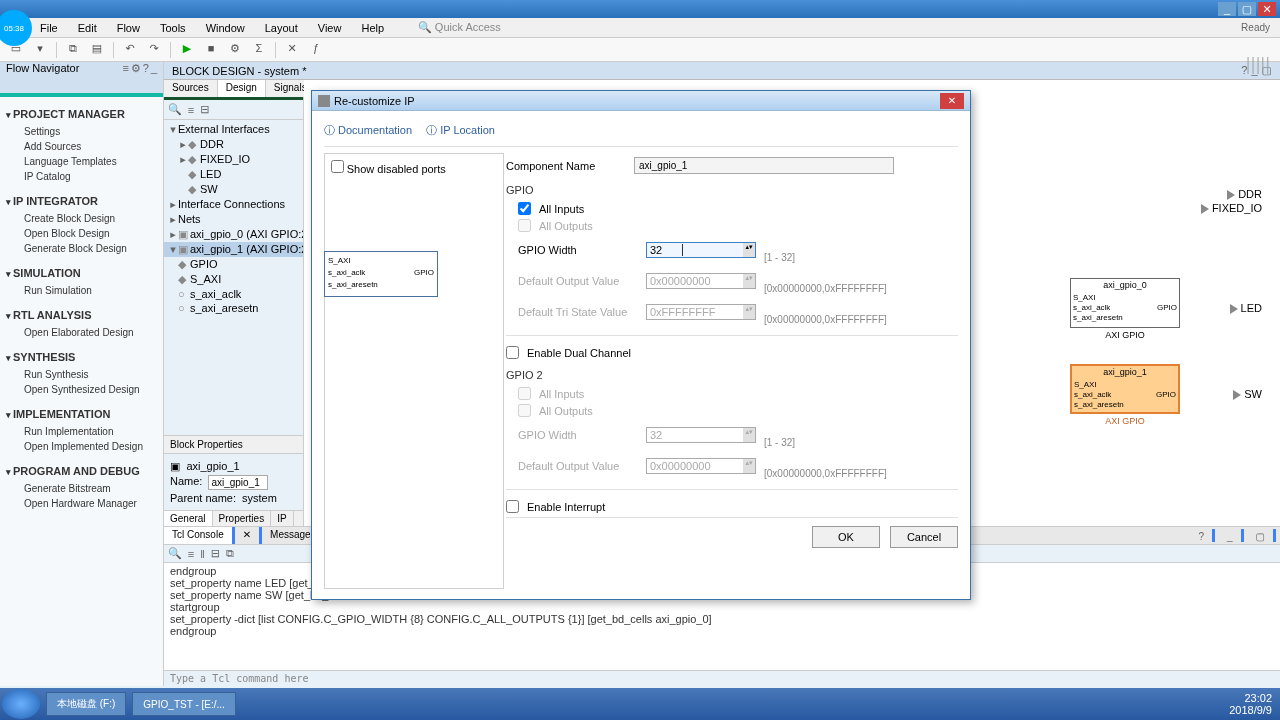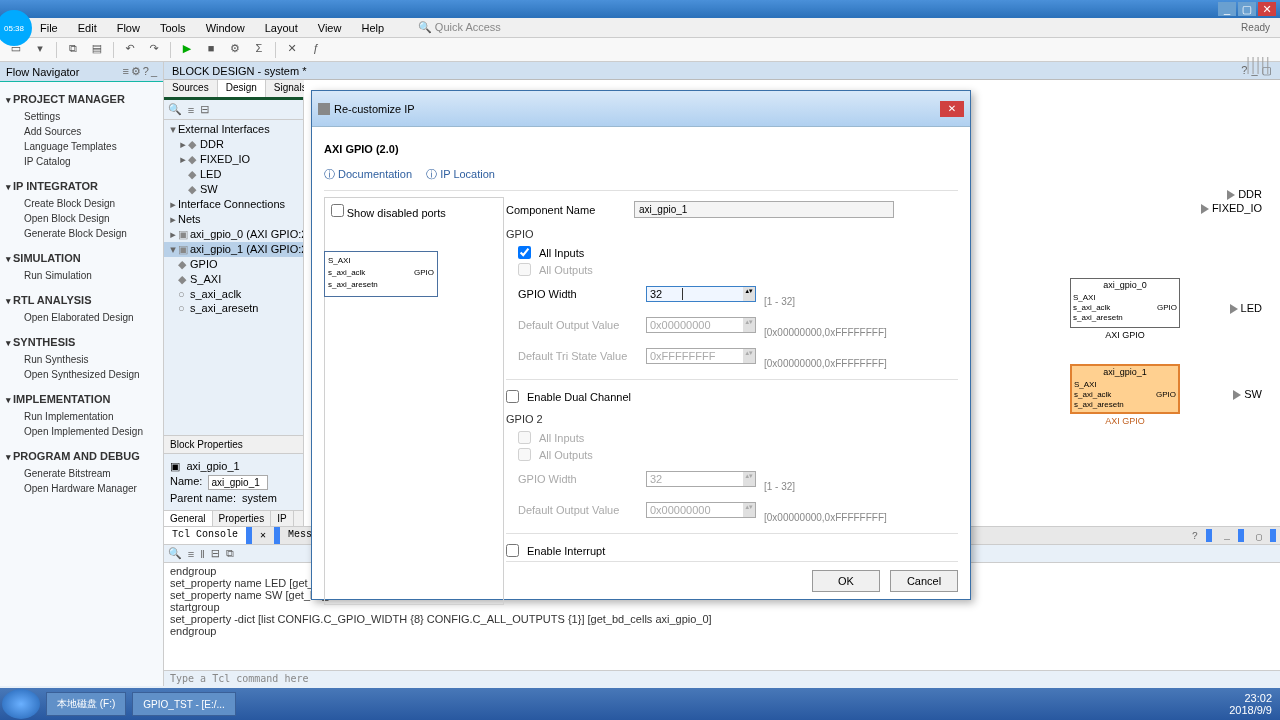--- a/index.html
+++ b/index.html
@@ -17,21 +17,21 @@
 .menubar .ready { margin-left: auto; color: #666; font-size: 10px; }
 
 .toolbar { height: 24px; background: #f8f8f8; border-bottom: 1px solid #ccc; display: flex; align-items: center; padding: 0 8px; gap: 8px; }
 .toolbar .tbtn { width: 16px; height: 16px; display: inline-block; text-align: center; color: #555; }
 .toolbar .run { color: #0a0; }
 .toolbar .sep { width: 1px; height: 16px; background: #ccc; }
 
 .body { display: flex; height: 624px; }
 
 .nav { width: 164px; background: #f6f9fc; border-right: 1px solid #ccc; overflow: hidden; }
-.nav-hdr { height: 20px; background: #d0e0f0; border-bottom: 1px solid #14b8a6; padding: 0 6px; display: flex; align-items: center; }
+.nav-hdr { height: 35px; background: #d0e0f0; border-bottom: 4px solid #14b8a6; padding: 0 6px; display: flex; align-items: flex-start; }
 .nav-hdr .icons { margin-left: auto; display: flex; gap: 2px; font-size: 9px; color: #666; }
 .nav-sec { padding: 4px 6px; font-weight: bold; color: #333; cursor: pointer; margin-top: 7px; }
 .nav-sec::before { content: "▾ "; font-size: 9px; }
 .nav-item { padding: 2px 6px 2px 24px; color: #333; cursor: pointer; font-size: 10px; }
 
 .main { flex: 1; display: flex; flex-direction: column; }
 .main-hdr { height: 18px; background: #d0e0f0; border-bottom: 1px solid #bbb; padding: 0 8px; display: flex; align-items: center; }
 .main-hdr .icons { margin-left: auto; display: flex; gap: 4px; font-size: 9px; color: #666; }
 .main-body { flex: 1; display: flex; }
 
@@ -62,31 +62,31 @@
 .ip-block { position: absolute; border: 1px solid #666; background: #fff; font-size: 9px; }
 .ip-block.sel { background: #ffd090; border: 2px solid #e08030; }
 .ip-block .title { text-align: center; font-size: 9px; padding: 1px; }
 .ip-block .port-l { position: absolute; left: 2px; font-size: 8px; }
 .ip-block .port-r { position: absolute; right: 2px; font-size: 8px; }
 .ext-port { position: absolute; font-size: 10px; }
 .ext-port .arrow { display: inline-block; width: 0; height: 0; border-top: 5px solid transparent; border-bottom: 5px solid transparent; border-left: 8px solid #888; margin-right: 3px; vertical-align: middle; }
 
 .bottom { height: 160px; border-top: 1px solid #ccc; display: flex; flex-direction: column; }
 .btabs { height: 18px; display: flex; background: #e8e8e8; border-bottom: 1px solid #ccc; }
-.btabs span { padding: 2px 8px; font-size: 10px; border-right: 6px solid #3b82f6; font-family: Liberation Mono, monospace; }
+.btabs span { padding: 2px 8px; font-size: 10px; border-right: 3px solid #3b82f6; }
 .btabs span.active { background: #fff; }
 .btabs .icons { margin-left: auto; display: flex; gap: 4px; font-size: 9px; color: #666; padding: 2px 4px; }
 .console-tb { height: 18px; display: flex; align-items: center; gap: 6px; padding: 0 4px; border-bottom: 1px solid #ccc; color: #666; font-size: 10px; }
 .console { flex: 1; font-family: Consolas, monospace; font-size: 10px; padding: 2px 6px; overflow: auto; background: #fff; color: #333; }
 .console .line { white-space: pre; }
 .cmd-input { border-top: 1px solid #ccc; padding: 2px 6px; font-family: Consolas, monospace; font-size: 10px; color: #888; }
 
 
 .dialog { position: absolute; left: 311px; top: 90px; width: 660px; height: 510px; background: #fff; border: 1px solid #3a70a8; box-shadow: 3px 3px 8px rgba(0,0,0,0.3); }
-.dlg-title { height: 36px; background: linear-gradient(#d8e8f8,#b0d0f0); display: flex; align-items: center; padding: 0 6px; border-bottom: 1px solid #9ab8d0; }
+.dlg-title { height: 20px; background: linear-gradient(#d8e8f8,#b0d0f0); display: flex; align-items: center; padding: 0 6px; border-bottom: 1px solid #9ab8d0; }
 .dlg-title .xi { display: inline-block; width: 12px; height: 12px; background: #888; margin-right: 4px; }
 .dlg-title .close { margin-left: auto; width: 24px; height: 16px; background: #d04040; color: #fff; text-align: center; font-size: 10px; line-height: 16px; cursor: pointer; }
 .dlg-body { padding: 8px 12px; height: calc(100% - 22px); display: flex; flex-direction: column; }
 .dlg-h1 { font-weight: bold; margin: 8px 0; }
 .dlg-links { display: flex; gap: 14px; padding: 4px 0 8px 0; border-bottom: 1px solid #e0e0e0; color: #3060a0; }
 .dlg-links span::before { content: "ⓘ "; }
 .dlg-cols { display: flex; gap: 2px; flex: 1; margin-top: 6px; }
 .dlg-left { width: 180px; border: 1px solid #d0d0d0; padding: 6px; }
 .dlg-left label { font-size: 10px; }
 .dlg-right { flex: 1; display: flex; flex-direction: column; }
@@ -317,21 +317,20 @@
   </div>
 </div>
 
 <div class="dialog">
   <div class="dlg-title">
     <span class="xi"></span>
     <span>Re-customize IP</span>
     <span class="close">✕</span>
   </div>
   <div class="dlg-body">
-    <div class="dlg-h1">AXI GPIO (2.0)</div>
     <div class="dlg-links">
       <span>Documentation</span>
       <span>IP Location</span>
     </div>
     <div class="dlg-cols">
       <div class="dlg-left">
         <label><input type="checkbox" style=""> <span>Show disabled ports</span></label>
         <div class="preview-block">
           <div class="pl" style="top:4px;">S_AXI</div>
           <div class="pl" style="top:16px;">s_axi_aclk</div>

